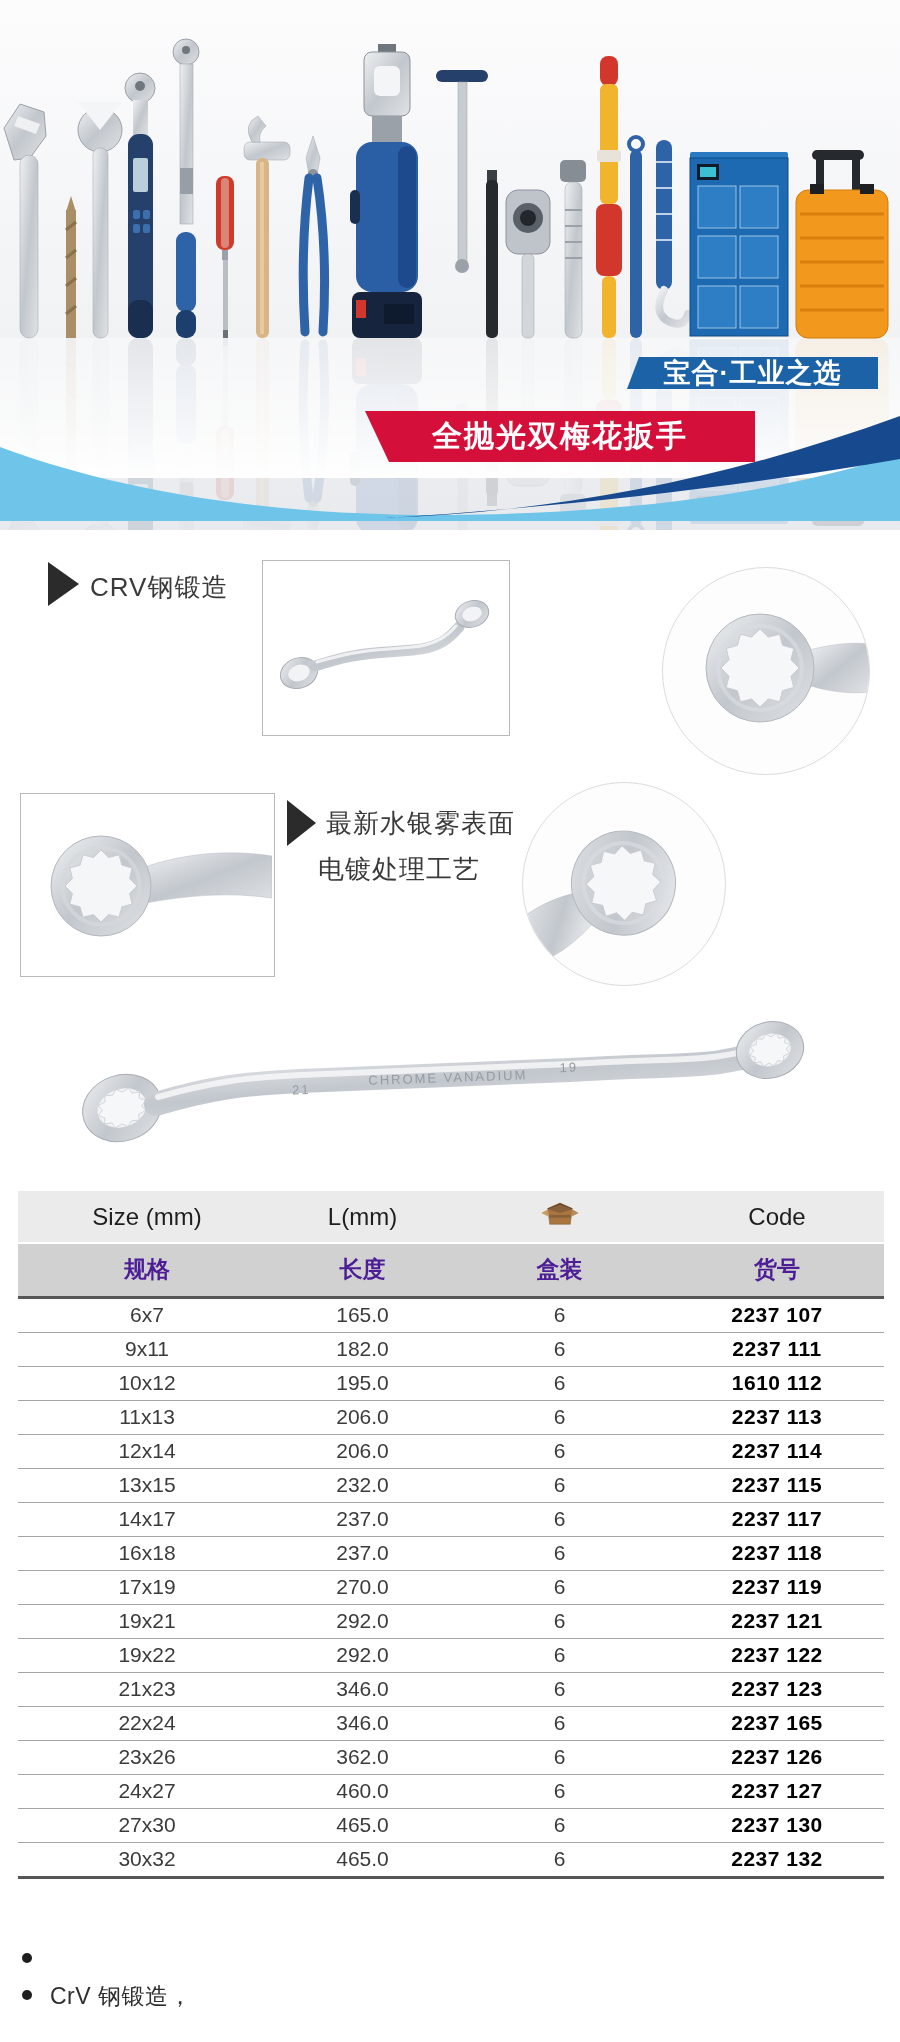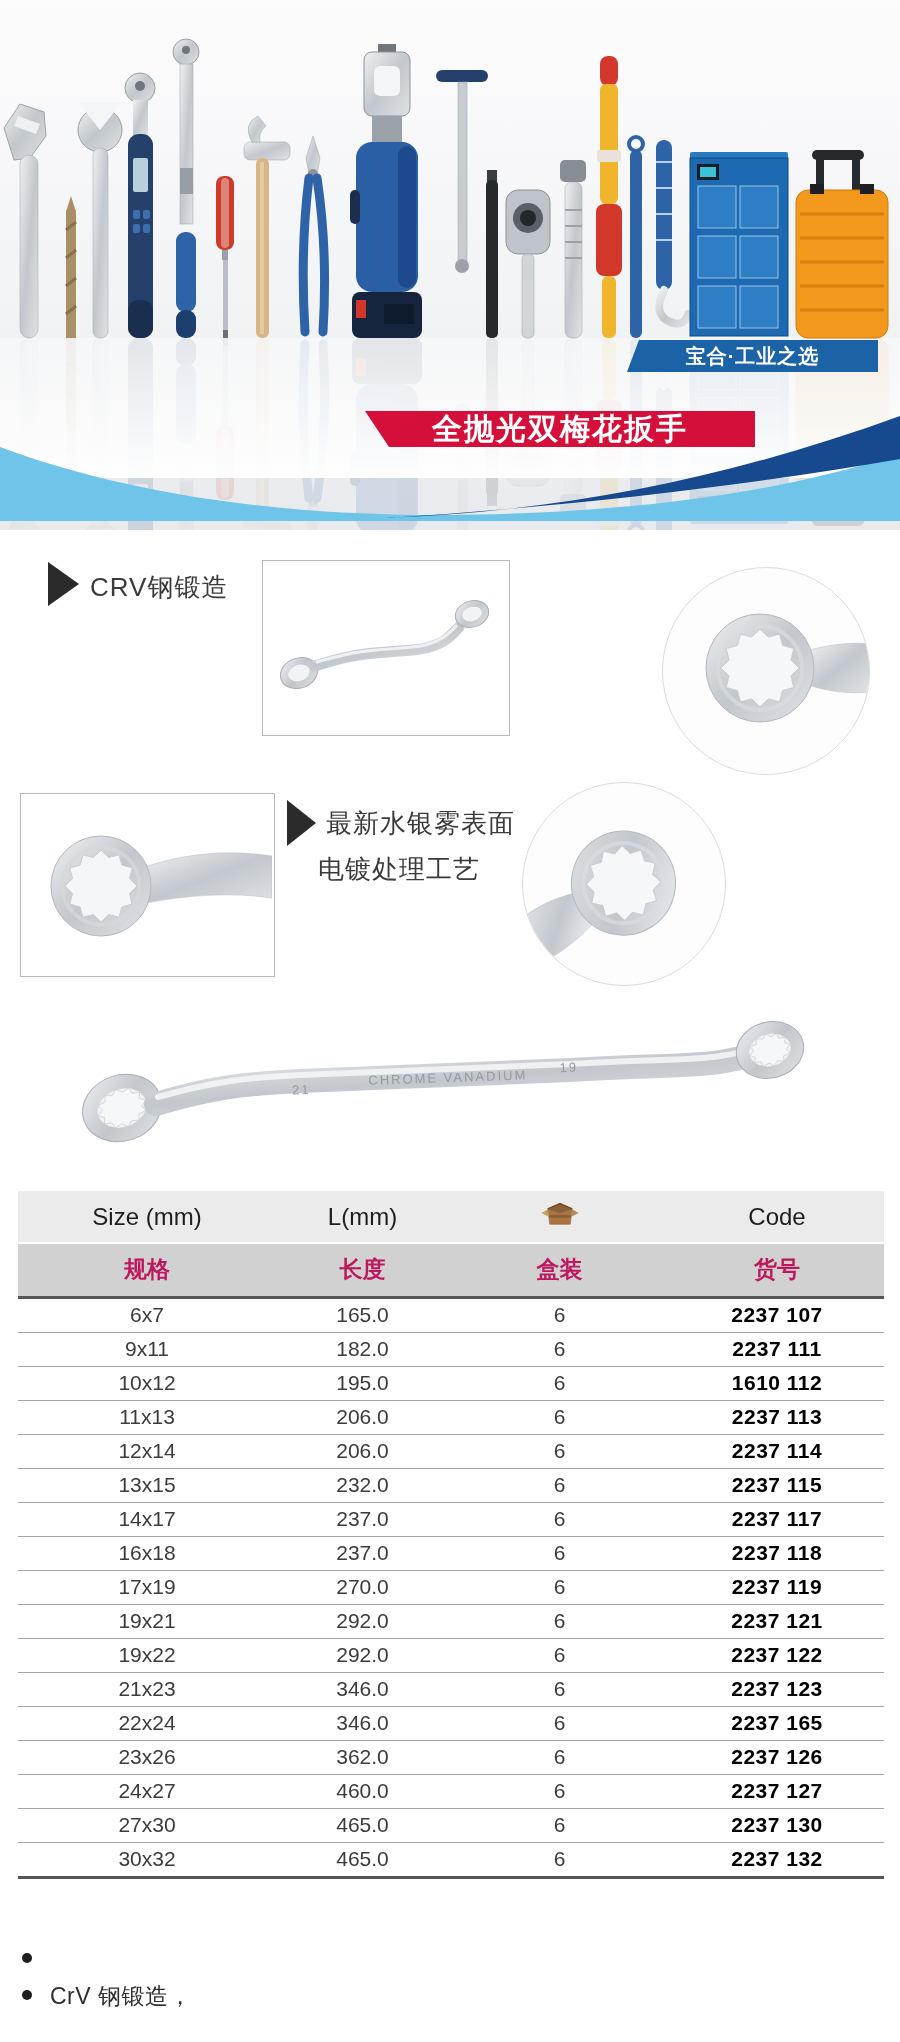--- a/index.html
+++ b/index.html
@@ -4,40 +4,40 @@
 <style>
   html,body{margin:0;padding:0;background:#fff;}
   #page{position:relative;width:900px;height:2042px;background:#fff;overflow:hidden;
         font-family:"Liberation Sans","DejaVu Sans",sans-serif;color:#333;}
   .abs{position:absolute;}
 
   
   #hero{left:0;top:0;width:900px;height:530px;}
   #hero svg{display:block;}
   .ribbon{display:flex;align-items:center;justify-content:center;color:#fff;font-weight:bold;}
-  #ribbon-blue{left:627px;top:340px;width:251px;height:32px;background:#1b62a6;
-               clip-path:polygon(12px 0,100% 0,100% 100%,0 100%);font-size:20px;letter-spacing:1px;}
-  #ribbon-red{left:365px;top:411px;width:390px;height:36px;background:#d40f3a;
+  #ribbon-blue{left:627px;top:357px;width:251px;height:32px;background:#1b62a6;
+               clip-path:polygon(12px 0,100% 0,100% 100%,0 100%);font-size:27px;letter-spacing:1px;}
+  #ribbon-red{left:365px;top:411px;width:390px;height:51px;background:#d40f3a;
               clip-path:polygon(0 0,100% 0,100% 100%,24px 100%);font-size:30px;letter-spacing:2px;text-align:right;}
 
   
   .tri{width:0;height:0;border-top:22px solid transparent;border-bottom:22px solid transparent;
        border-left:31px solid #2b2b2b;}
   .feature-label{font-size:26px;color:#3a3a3a;letter-spacing:1px;white-space:nowrap;}
   .photo-box{background:#fff;border:1px solid #b9b9b9;}
   .photo-circle{border:1px solid #dcdcdc;border-radius:50%;background:#fdfdfe;overflow:hidden;}
 
   
   #spec-table-wrap{left:18px;top:1191px;width:866px;}
   table.spec{border-collapse:collapse;width:866px;table-layout:fixed;}
   table.spec th,table.spec td{text-align:center;padding:0;}
   tr.hdr-en{height:52px;background:#ebebeb;border-radius:21px;}
   tr.hdr-en th{font-weight:normal;font-size:24px;color:#1e1e1e;border-bottom:2px solid #fff;}
   tr.hdr-cn{height:54px;background:#d1d1d1;}
-  tr.hdr-cn th{font-weight:bold;font-size:23px;color:#be185d;border-bottom:3px solid #565656;}
+  tr.hdr-cn th{font-weight:bold;font-size:23px;color:#4c1d95;border-bottom:3px solid #565656;}
   tbody.rows td{height:33px;border-bottom:1px solid #a6a6a6;font-size:21px;color:#3b3b3b;}
   tbody.rows tr:last-child td{border-bottom:3px solid #565656;}
   tbody.rows td.code-cell{font-weight:bold;color:#000;letter-spacing:0.5px;}
 
   
   .note-line{display:flex;align-items:flex-start;font-size:23px;color:#2e2e2e;letter-spacing:0.5px;}
   .note-dot{width:10px;height:10px;border-radius:50%;background:#1e1e1e;margin:9px 18px 0 4px;flex:none;}
 </style>
 </head>
 <body>

